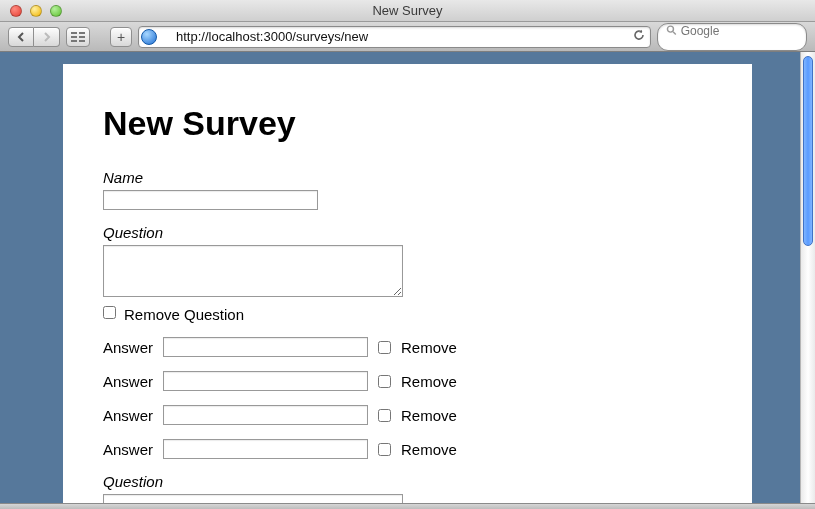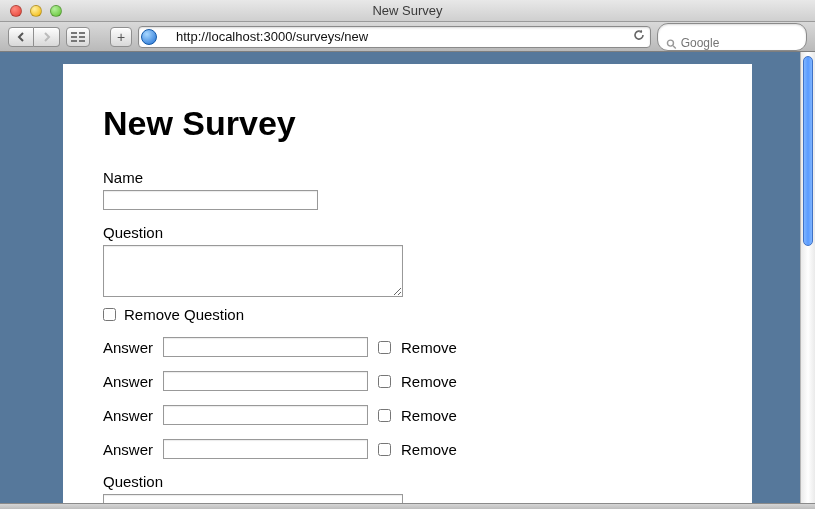--- a/index.html
+++ b/index.html
@@ -66,21 +66,21 @@
   }
   .globe::after{
     content:""; position:absolute; inset:2px; border-radius:50%;
     background:
       linear-gradient(transparent 45%, rgba(255,255,255,0.6) 46%, rgba(255,255,255,0.6) 54%, transparent 55%),
       linear-gradient(90deg, transparent 45%, rgba(255,255,255,0.6) 46%, rgba(255,255,255,0.6) 54%, transparent 55%);
     opacity:0.5;
   }
   .searchbox {
     width: 150px; height: 28px; border: 1px solid #8a8a8a; border-radius: 11px;
-    background: #fff; display: flex; align-items: flex-end; padding: 0 8px; gap:4px;
+    background: #fff; display: flex; align-items: flex-start; padding: 0 8px; gap:4px;
     box-shadow: inset 0 1px 2px rgba(0,0,0,0.15);
   }
   .searchbox input { border:none; outline:none; width:100%; font-size:12px; background:transparent; color:#888; }
 
   
   .viewport {
     position: relative; width: 815px; height: calc(509px - 22px - 30px - 6px);
     background: #56789b; overflow: hidden;
   }
   .statusbar {
@@ -99,31 +99,31 @@
     border:1px solid #3f72c6;
   }
   .page {
     position:absolute; left:63px; right:63px; top:12px;
     background:#fff; min-height:700px;
     padding: 40px 40px;
     color:#000;
   }
   .page h1 { font-size: 34px; font-weight: 800; margin-bottom: 26px; }
   .field { margin-bottom: 14px; font-size: 15px; }
-  .field-label { display:block; margin-bottom: 4px; }
+  .field-label { display:block; margin-bottom: 4px; font-style: italic; }
   .text-input {
     border: 1px solid #999; background:#fff; height: 20px; width: 215px;
     font-size:13px; padding:1px 3px; box-shadow: inset 0 1px 1px rgba(0,0,0,0.08);
   }
   .textarea {
     border: 1px solid #999; background:#fff; width:300px; height:52px;
     resize: both; font-size:13px; padding:2px 3px;
     box-shadow: inset 0 1px 1px rgba(0,0,0,0.08);
   }
-  .checkbox-row { display:flex; align-items:center; gap:8px; margin-top:6px; font-size:15px; }
+  .checkbox-row { display:flex; gap:8px; margin-top:6px; font-size:15px; }
   .answer-row { display:flex; align-items:center; gap:10px; font-size:15px; margin-bottom: 14px; }
   .answer-row .text-input { width: 205px; }
   input[type=checkbox]{ width:13px; height:13px; }
 </style>
 </head>
 <body>
 
 <div class="titlebar">
   <div class="traffic-lights">
     <div class="tl red"></div>

